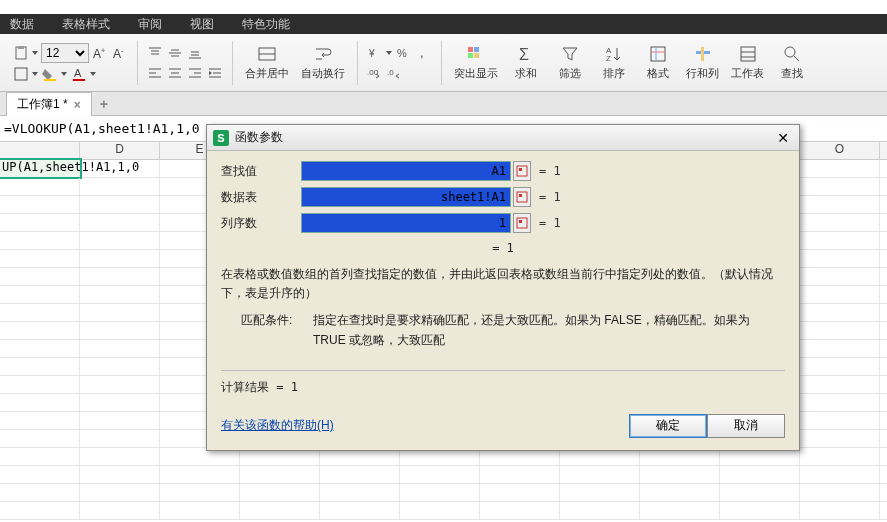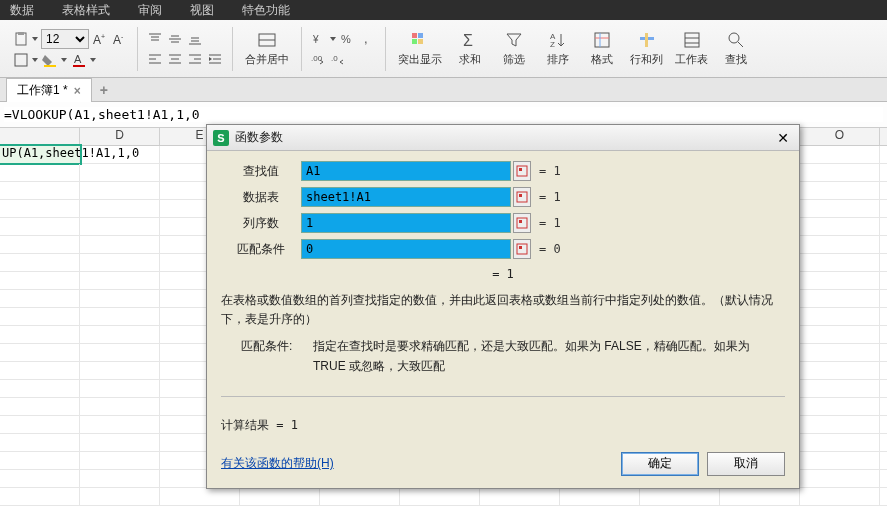--- a/index.html
+++ b/index.html
@@ -1,19 +1,19 @@
 <!DOCTYPE html>
 <html><head>
 <meta charset="utf-8">
 <style>
 * { box-sizing: border-box; margin: 0; padding: 0; font-family: "Microsoft YaHei", SimSun, Arial, sans-serif; }
 body { background: #fff; width: 887px; height: 522px; overflow: hidden; position: relative; font-size: 12px; }
 
 
-.menubar { background: #2d2d2d; color: #ccc; height: 20px; display: flex; align-items: center; padding: 0 4px; gap: 16px; }
+.menubar { background: #2d2d2d; color: #ccc; height: 20px; display: flex; align-items: center; padding: 0 4px; gap: 16px; margin-top: 14px; }
 .menubar span { padding: 2px 6px; cursor: default; }
 
 
 .ribbon { background: linear-gradient(#f8f8f8,#eee); height: 58px; border-bottom: 1px solid #bbb; display: flex; align-items: center; padding: 0 6px; }
 .rgroup { display: flex; align-items: center; gap: 4px; padding: 0 6px; }
 .rsep { width: 1px; height: 44px; background: #ccc; margin: 0 2px; }
 .icon { width: 16px; height: 16px; display: inline-block; }
 .bigbtn { display: flex; flex-direction: column; align-items: center; gap: 2px; padding: 2px 4px; min-width: 40px; }
 .bigbtn .icon { width: 20px; height: 20px; }
 .bigbtn .lbl { font-size: 11px; color: #333; white-space: nowrap; }
@@ -45,30 +45,30 @@
 
 .mask { position: absolute; inset: 0; }
 .dialog { position: absolute; left: 206px; top: 124px; width: 594px; background: #ece9d8; border: 1px solid #888; box-shadow: 2px 2px 6px rgba(0,0,0,0.4); }
 .titlebar { background: linear-gradient(#f7f7f7,#e3e3e3); height: 26px; display: flex; align-items: center; padding: 0 6px; border-bottom: 1px solid #bbb; }
 .titlebar .appicon { width: 16px; height: 16px; background: #1a9e55; border-radius: 2px; display: flex; align-items: center; justify-content: center; color: #fff; font-weight: bold; font-size: 11px; margin-right: 6px; }
 .titlebar .title { flex: 1; font-size: 12px; color: #222; }
 .titlebar .closebtn { width: 20px; height: 18px; display: flex; align-items: center; justify-content: center; font-size: 14px; }
 .dlgbody { padding: 10px 14px 12px; font-size: 12px; color: #222; }
 .fname { margin-bottom: 8px; }
 .paramrow { display: flex; align-items: center; margin-bottom: 6px; }
-.paramrow .plabel { width: 80px; text-align: center; }
-.paramrow input { width: 210px; height: 20px; border: 1px solid #7a9; padding: 0 4px; font-family: Consolas, monospace; font-size: 12px; background: #0ea5e9; }
+.paramrow .plabel { width: 80px; text-align: left; }
+.paramrow input { width: 210px; height: 20px; border: 1px solid #7a9; padding: 0 4px; font-family: Consolas, monospace; font-size: 12px; background: #1d4ed8; text-align: right; }
 .paramrow .refbtn { width: 18px; height: 20px; border: 1px solid #999; background: #eee; margin-left: 2px; display: flex; align-items: center; justify-content: center; }
 .paramrow .eq { margin-left: 8px; color: #333; font-family: Consolas, monospace; }
 .resline { text-align: center; margin: 8px 0 10px; font-family: Consolas, monospace; }
 .desc { line-height: 1.6; margin-bottom: 8px; }
 .pdesc { display: flex; margin: 4px 0 20px; padding-left: 20px; line-height: 1.6; }
 .pdesc .k { width: 72px; flex-shrink: 0; }
-.calcres { border-top: 1px solid #bbb; padding-top: 20px; margin-top: 6px; font-family: Consolas, monospace; }
-.footer { display: flex; align-items: center; padding: 6px 14px 12px; gap: 8px; }
+.calcres { border-top: 1px solid #bbb; padding-top: 8px; margin-top: 6px; font-family: Consolas, monospace; }
+.footer { display: flex; align-items: center; padding: 6px 14px 12px; }
 .helplink { color: #0645ad; text-decoration: underline; }
 .footer .spacer { flex: 1; }
 .dlgbtn { width: 78px; height: 24px; border: 1px solid #888; background: linear-gradient(#fdfdfd,#e5e5e5); margin-left: 0; font-size: 12px; }
 .dlgbtn.primary { border: 1px solid #3a7abd; box-shadow: 0 0 0 1px #7ab0e6 inset; }
 
 
 .icon svg { width: 100%; height: 100%; }
 </style>
 </head>
 <body>
@@ -190,20 +190,26 @@
     </div>
   </div>
   <div class="rsep"></div>
   <div class="rgroup">
     <div class="bigbtn">
       <span class="icon"><svg viewBox="0 0 20 20">
             <rect x="2" y="4" width="16" height="12" fill="none" stroke="#555"></rect>
             <line x1="2" y1="10" x2="18" y2="10" stroke="#555"></line>
           </svg></span>
       <span class="lbl">合并居中</span>
+    </div>
+    <div class="bigbtn">
+      <span class="icon"><svg viewBox="0 0 20 20">
+            <path d="M3 5h12a3 3 0 010 6H9l2-2m-2 2l2 2M3 15h6" fill="none" stroke="#555"></path>
+          </svg></span>
+      <span class="lbl">自动换行</span>
     </div>
   </div>
   <div class="rsep"></div>
   <div class="rgroup">
     <div class="stackbtns">
       <div class="rowbtns">
         <span class="smallbtn">
             <span class="icon"><svg viewBox="0 0 16 16">
                 <text x="2" y="12" font-size="10" fill="#555">¥</text>
               </svg></span>
@@ -625,31 +631,20 @@
       <div class="plabel">列序数</div>
       <input value="1" style="">
       <div class="refbtn">
           <svg width="12" height="12" viewBox="0 0 12 12">
             <rect x="1" y="1" width="10" height="10" fill="none" stroke="#c33"></rect>
             <rect x="3" y="3" width="3" height="3" fill="#c33"></rect>
           </svg>
         </div>
       <div class="eq">= 1</div>
     </div>
-    <div class="paramrow">
-      <div class="plabel">匹配条件</div>
-      <input value="0" style="">
-      <div class="refbtn">
-          <svg width="12" height="12" viewBox="0 0 12 12">
-            <rect x="1" y="1" width="10" height="10" fill="none" stroke="#c33"></rect>
-            <rect x="3" y="3" width="3" height="3" fill="#c33"></rect>
-          </svg>
-        </div>
-      <div class="eq">= 0</div>
-    </div>
 
     <div class="resline">= 1</div>
     <div class="desc">在表格或数值数组的首列查找指定的数值，并由此返回表格或数组当前行中指定列处的数值。（默认情况下，表是升序的）</div>
     <div class="pdesc">
       <div class="k">匹配条件:</div>
       <div>指定在查找时是要求精确匹配，还是大致匹配。如果为 FALSE，精确匹配。如果为 TRUE 或忽略，大致匹配</div>
     </div>
     <div class="calcres">计算结果 = 1</div>
   </div>
   <div class="footer">

